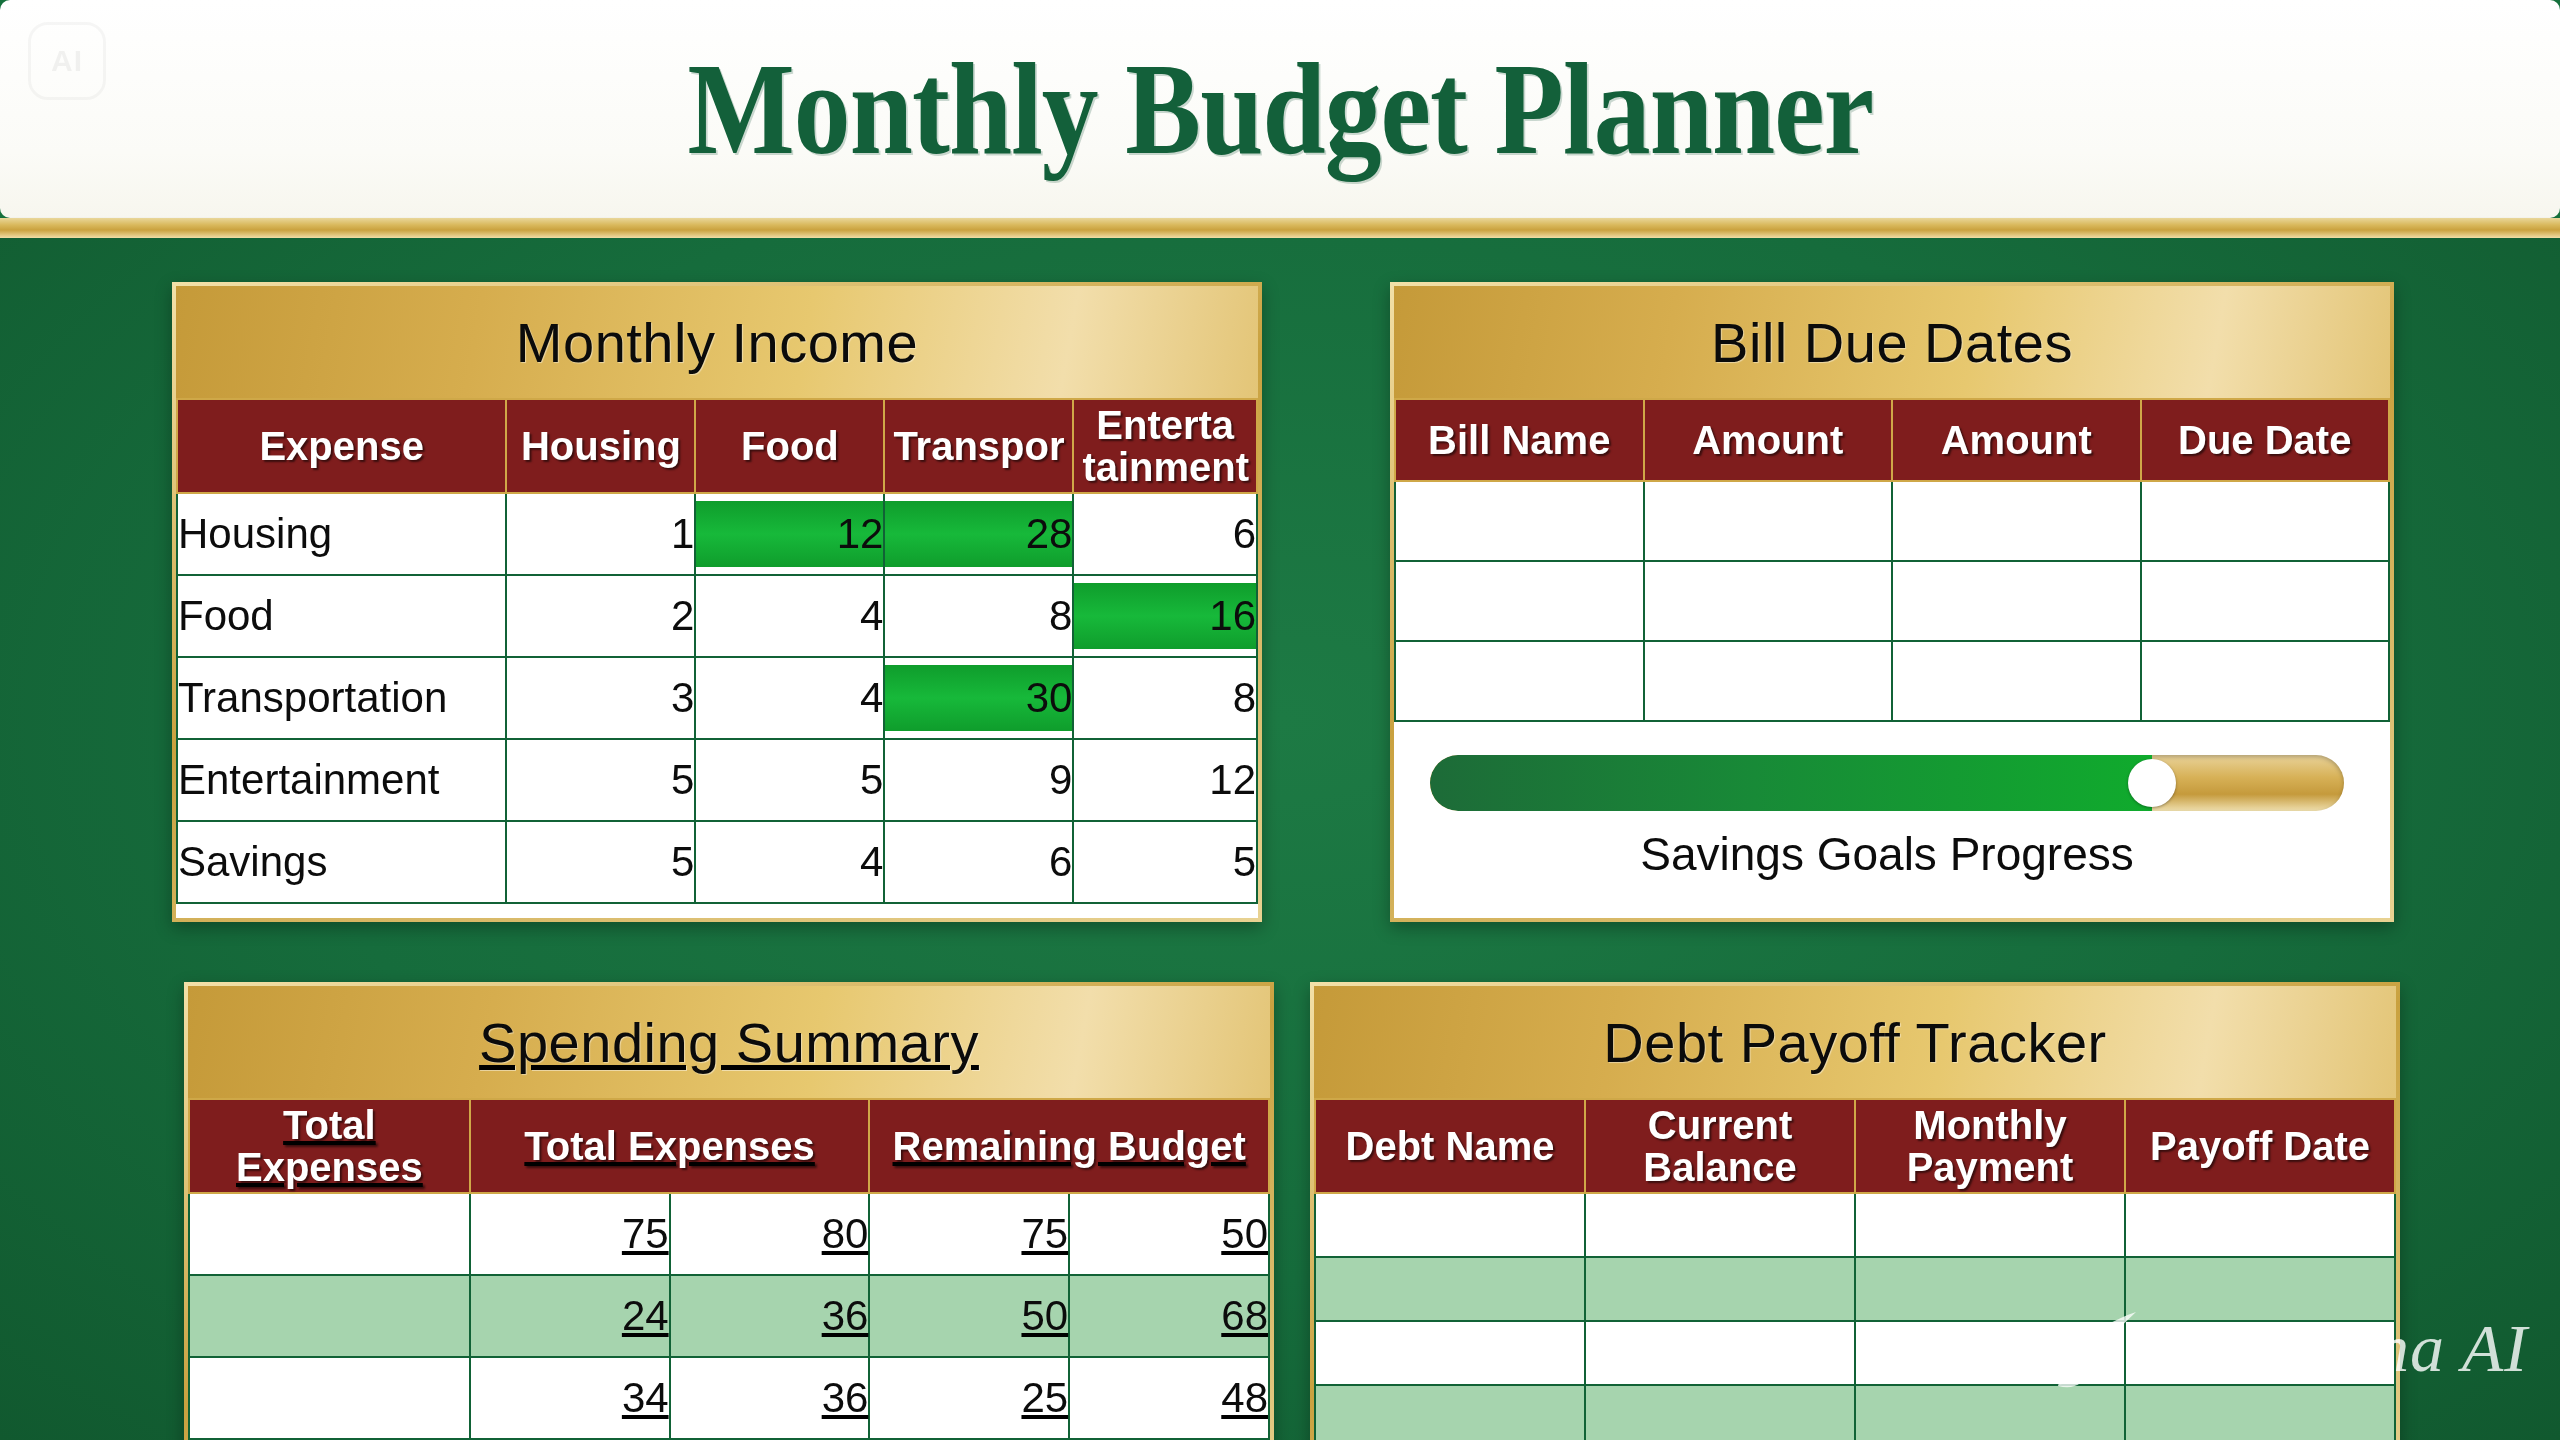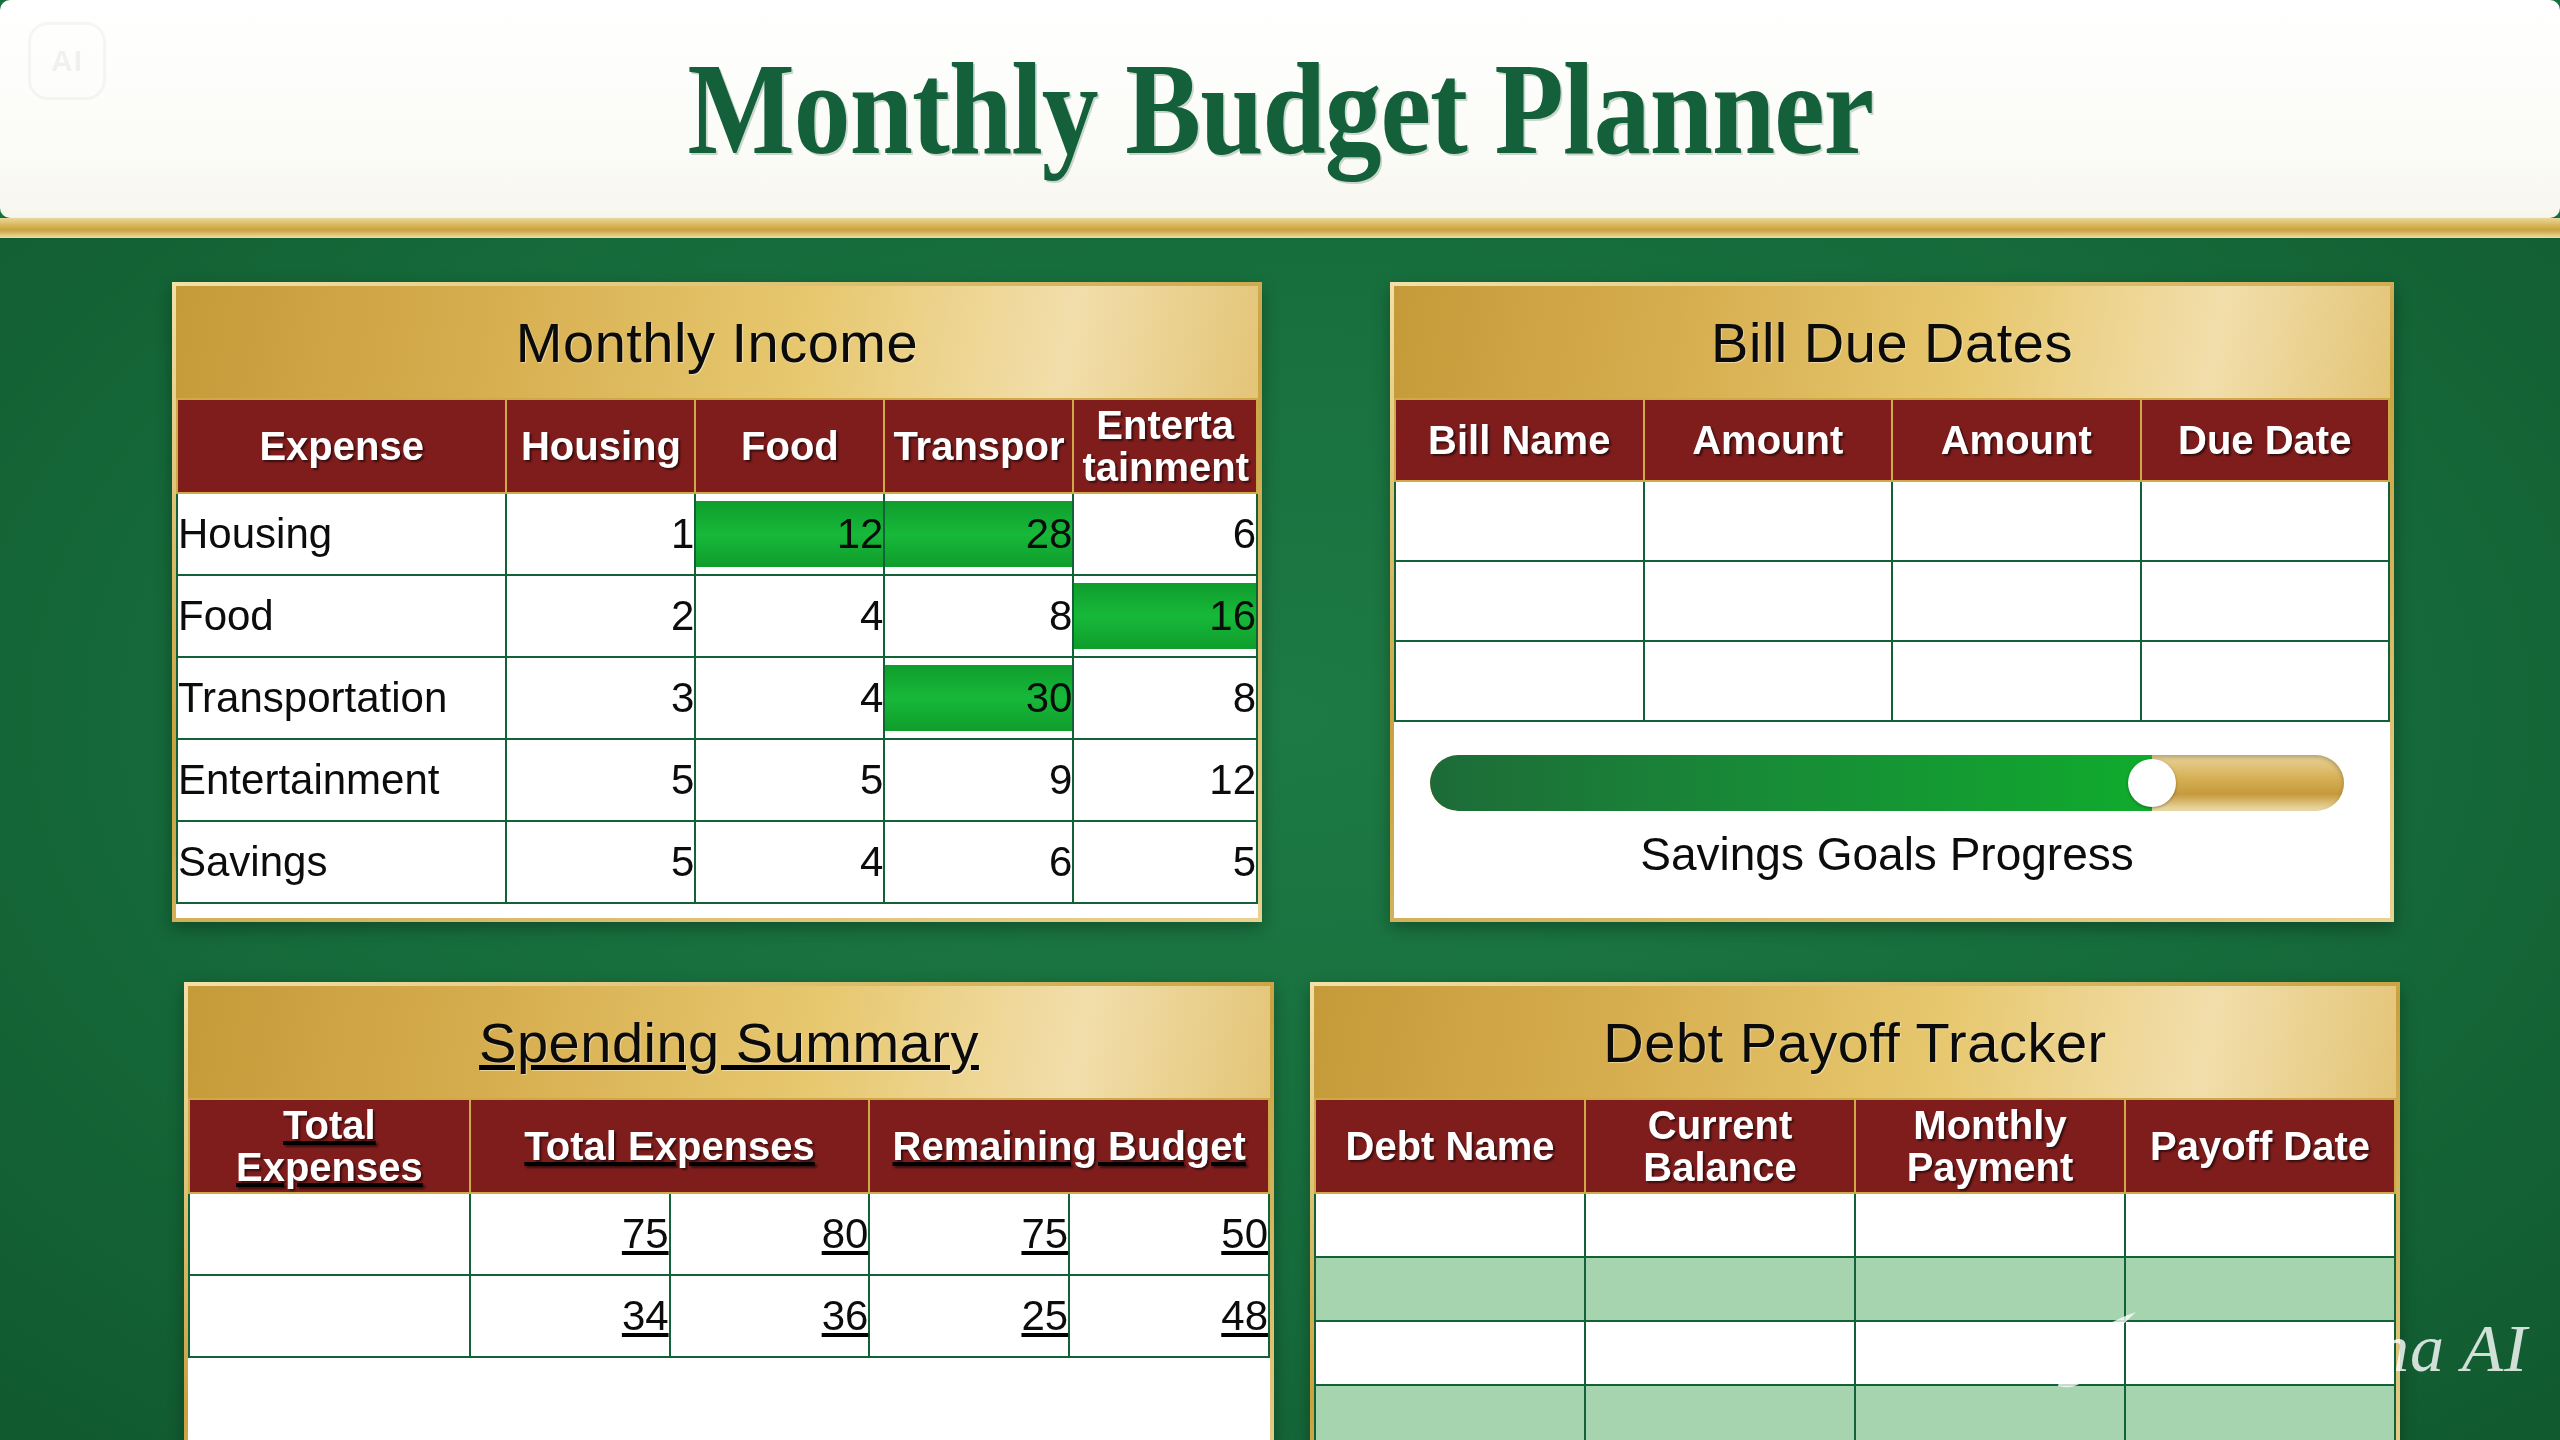--- a/index.html
+++ b/index.html
@@ -369,20 +369,27 @@
         </tr>
       </thead>
       <tbody>
         <tr>
           <td class="blank"></td>
           <td class="num">75</td>
           <td class="num">80</td>
           <td class="num">75</td>
           <td class="num">50</td>
         </tr>
+        <tr class="alt">
+          <td class="blank"></td>
+          <td class="num">24</td>
+          <td class="num">36</td>
+          <td class="num">50</td>
+          <td class="num">68</td>
+        </tr>
         <tr>
           <td class="blank"></td>
           <td class="num">34</td>
           <td class="num">36</td>
           <td class="num">25</td>
           <td class="num">48</td>
         </tr>
 
       </tbody>
     </table>

